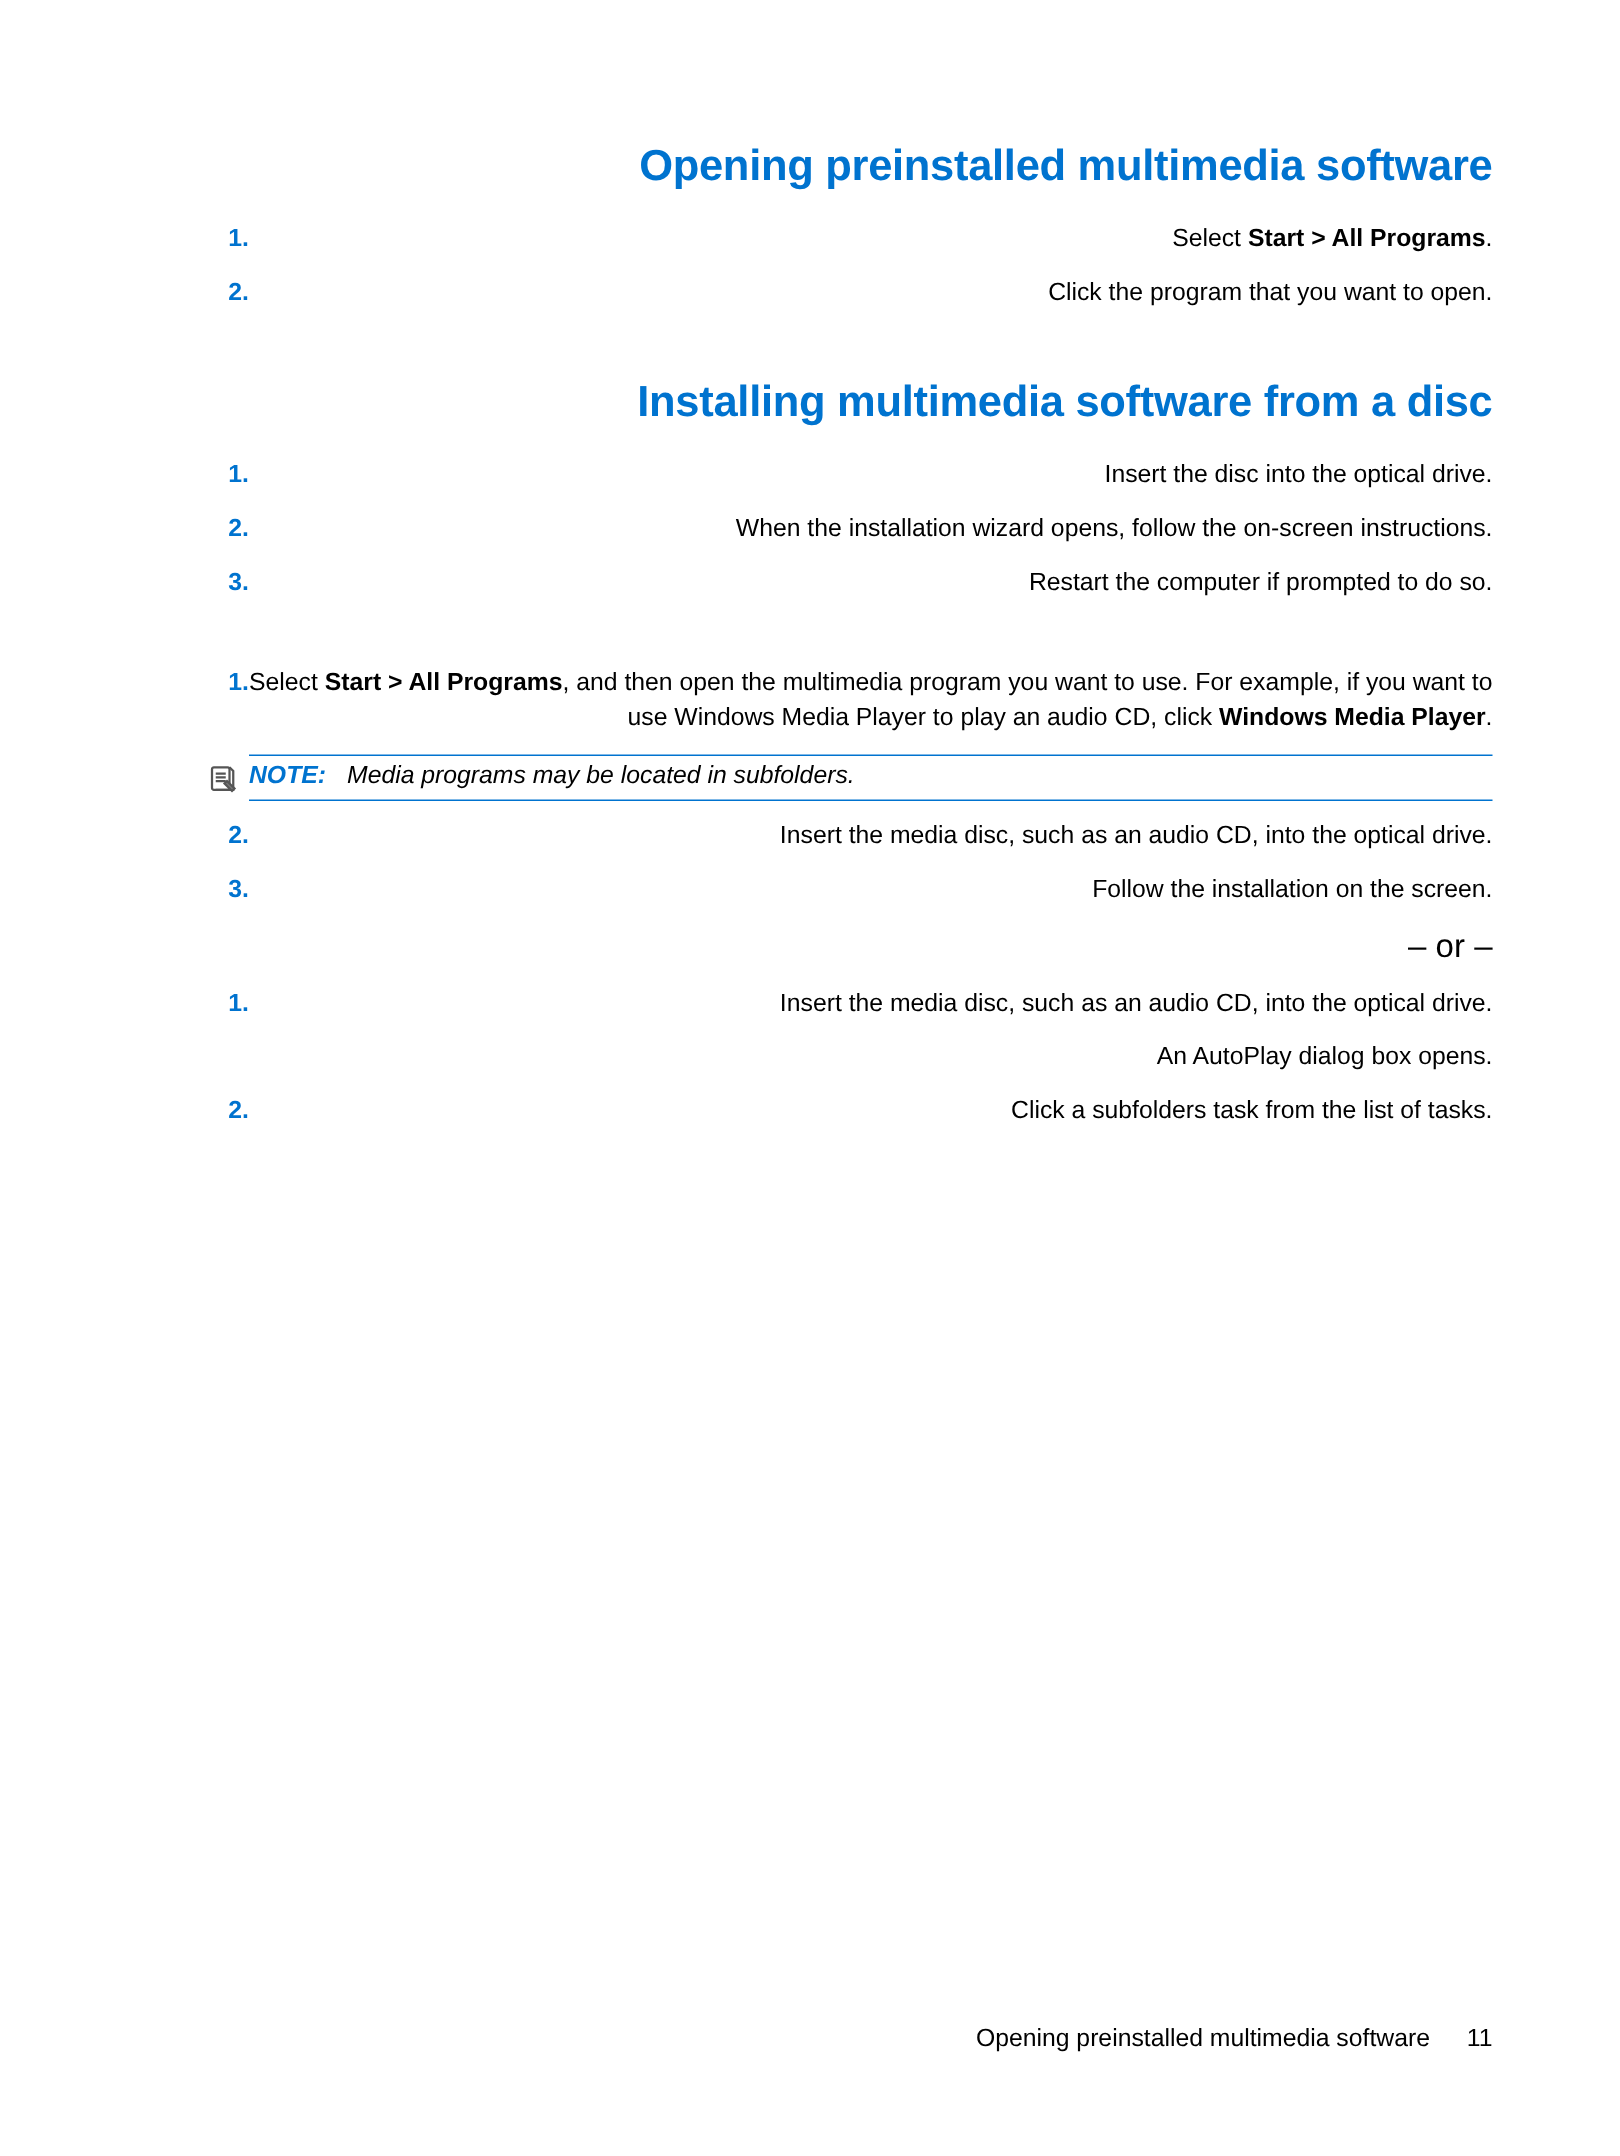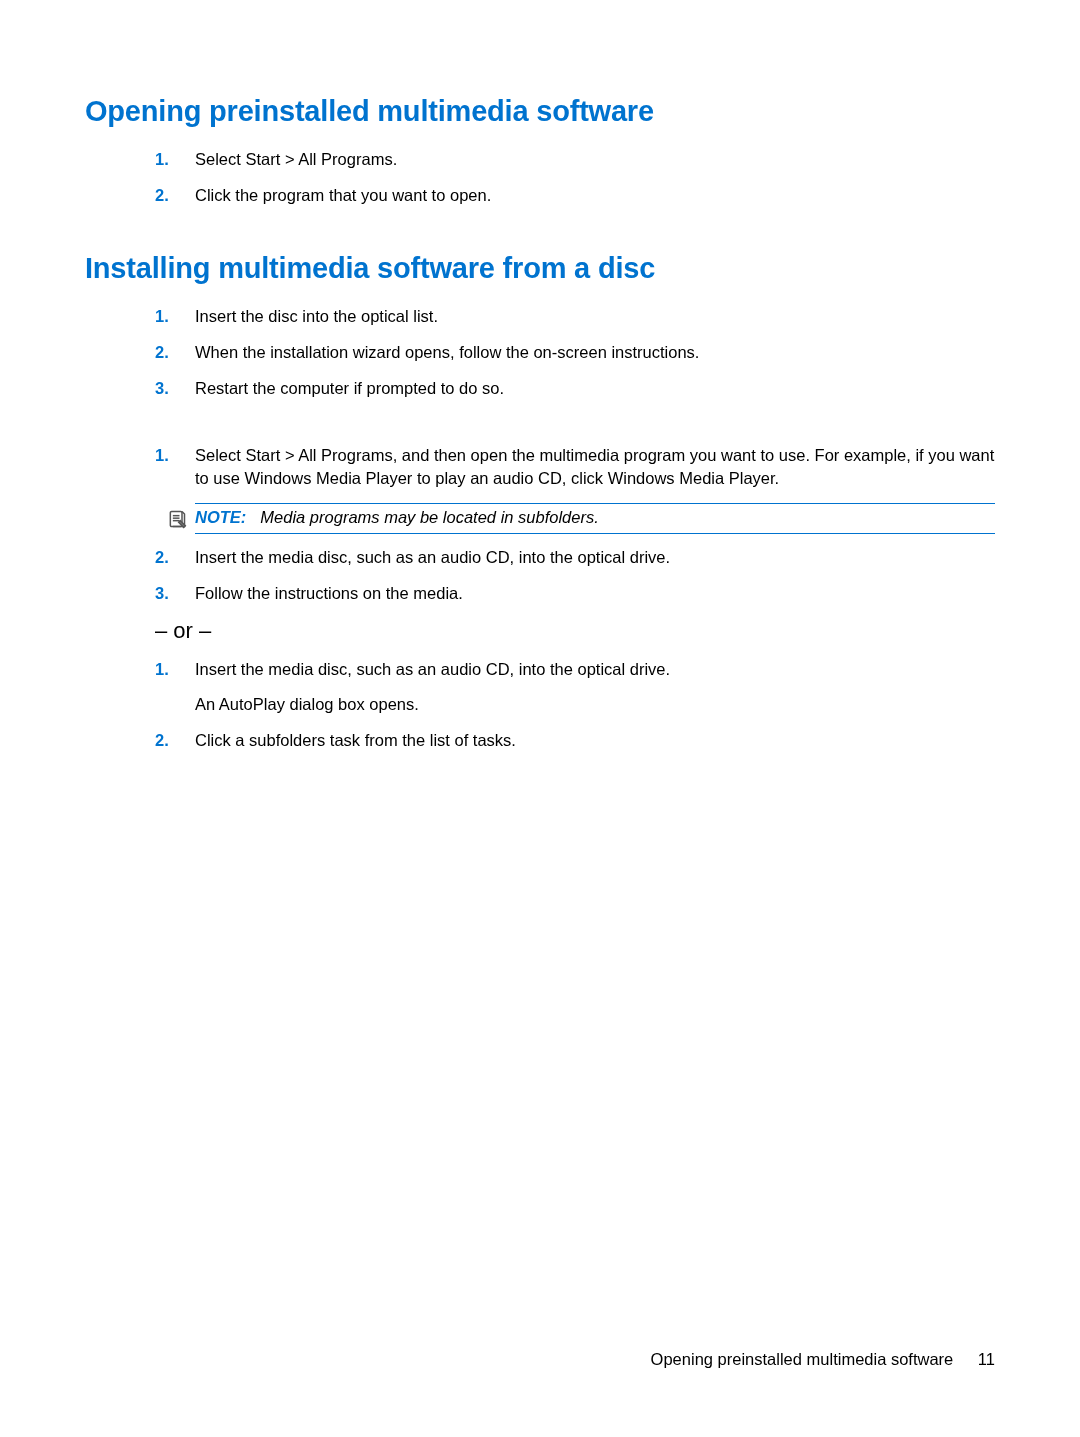--- a/index.html
+++ b/index.html
@@ -9,23 +9,24 @@
     }
     body {
       font-family: Arial, Helvetica, sans-serif;
       background: #ffffff;
       width: 1080px;
       height: 1437px;
       position: relative;
       color: #000000;
     }
     .page {
-      padding: 95px 85px 70px 85px;
+      padding: 95px 85px 70px 56px;
       height: 100%;
       position: relative;
+      text-align: right;
     }
     h2.section-heading {
       color: #0073cf;
       font-size: 29px;
       font-weight: bold;
       margin-bottom: 20px;
       letter-spacing: -0.2px;
     }
     .section-block {
       margin-bottom: 45px;
@@ -42,21 +43,21 @@
     .ol-num {
       color: #0073cf;
       font-weight: bold;
       min-width: 40px;
       flex-shrink: 0;
     }
     .ol-text {
       flex: 1;
     }
     .bold {
-      font-weight: normal;
+      font-weight: bold;
     }
     .note-box {
       margin: 12px 0 12px 40px;
       border-top: 1px solid #0073cf;
       border-bottom: 1px solid #0073cf;
       padding: 4px 0;
       display: flex;
       align-items: flex-start;
       font-size: 16.5px;
       font-style: italic;
@@ -111,21 +112,21 @@
         <span class="ol-text">Click the program that you want to open.</span>
       </div>
     </div>
   </div>
 
   <div class="section-block">
     <h2 class="section-heading">Installing multimedia software from a disc</h2>
     <div class="ol-container">
       <div class="ol-item">
         <span class="ol-num">1.</span>
-        <span class="ol-text">Insert the disc into the optical list.</span>
+        <span class="ol-text">Insert the disc into the optical drive.</span>
       </div>
       <div class="ol-item">
         <span class="ol-num">2.</span>
         <span class="ol-text">When the installation wizard opens, follow the on-screen instructions.</span>
       </div>
       <div class="ol-item">
         <span class="ol-num">3.</span>
         <span class="ol-text">Restart the computer if prompted to do so.</span>
       </div>
     </div>
@@ -152,21 +153,21 @@
         <span class="note-label">NOTE:</span>
         <span>Media programs may be located in subfolders.</span>
       </div>
 
       <div class="ol-item">
         <span class="ol-num">2.</span>
         <span class="ol-text">Insert the media disc, such as an audio CD, into the optical drive.</span>
       </div>
       <div class="ol-item">
         <span class="ol-num">3.</span>
-        <span class="ol-text">Follow the instructions on the media.</span>
+        <span class="ol-text">Follow the installation on the screen.</span>
       </div>
     </div>
 
     <div class="or-separator">– or –</div>
 
     <div class="ol-container">
       <div class="ol-item">
         <span class="ol-num">1.</span>
         <span class="ol-text">
           <span>Insert the media disc, such as an audio CD, into the optical drive.</span>

